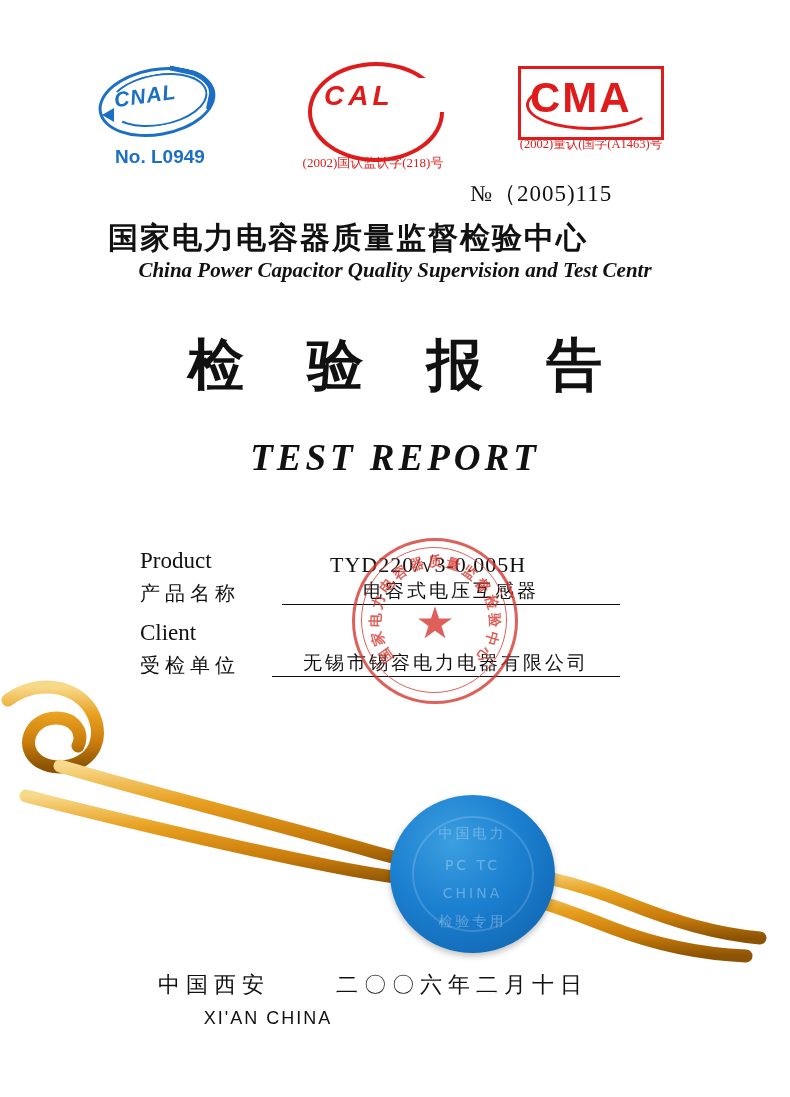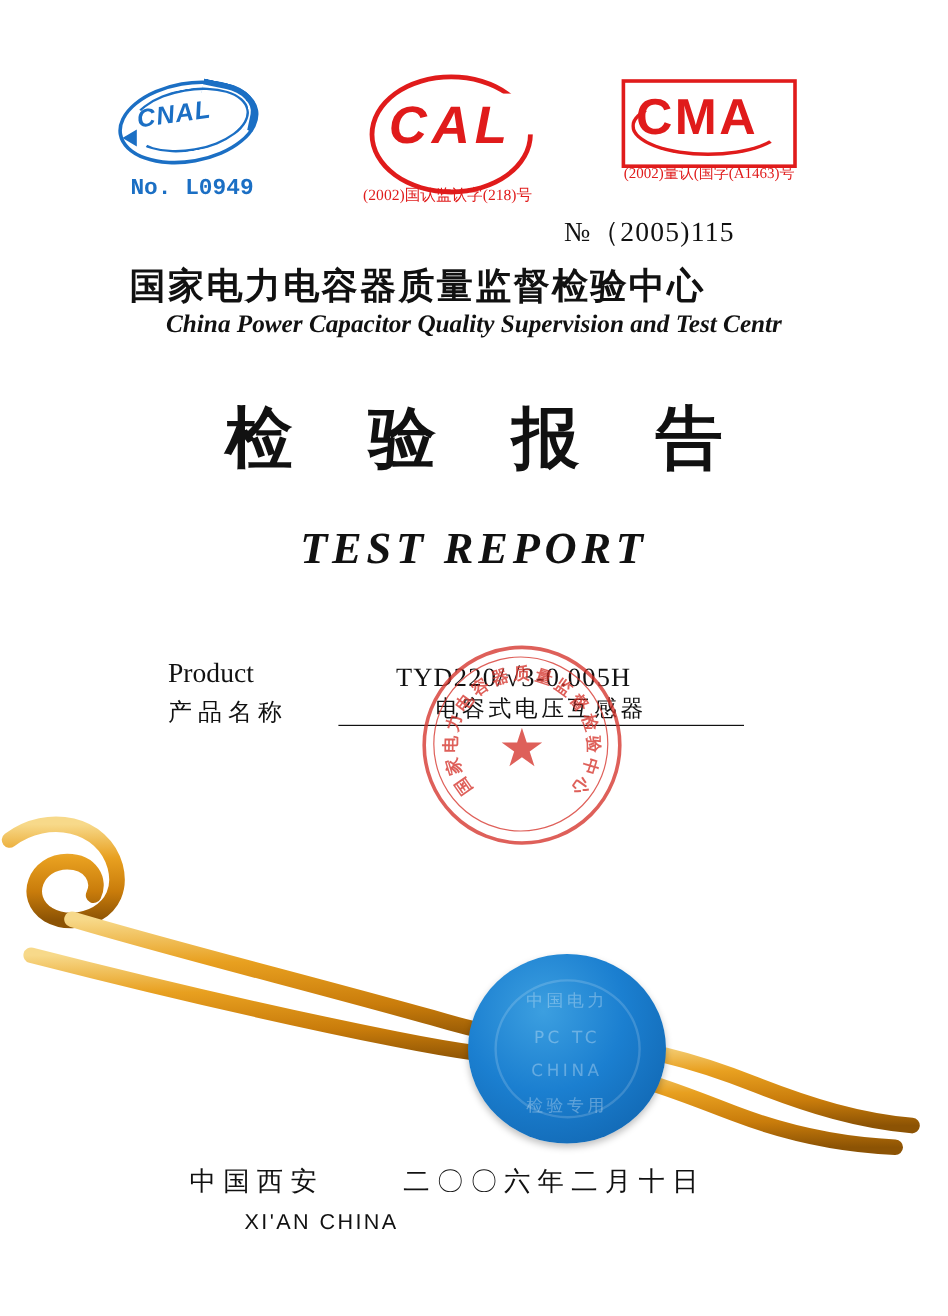--- a/index.html
+++ b/index.html
@@ -86,21 +86,21 @@
     border-bottom: 7px solid transparent;
     border-right: 12px solid #1b6fc4;
   }
   .cnal-no {
     position: absolute;
     left: 4px;
     top: 82px;
     width: 128px;
     text-align: center;
     color: #1b6fc4;
-    font-family: Liberation Mono, monospace;
+    font-family: Liberation Sans, sans-serif;
     font-size: 19px;
     font-weight: bold;
   }
 
   
   .cal-wrap {
     position: absolute;
     left: 288px;
     top: 0px;
     width: 170px;
@@ -121,21 +121,21 @@
     top: 20px;
     width: 52px;
     height: 34px;
     background: #fff;
   }
   .cal-glyphs {
     position: absolute;
     left: 36px;
     top: 22px;
     font-family: "Liberation Sans", sans-serif;
-    font-size: 44px;
+    font-size: 28px;
     font-weight: bold;
     color: #e01b1b;
     letter-spacing: 4px;
     font-style: italic;
   }
   .cal-caption {
     position: absolute;
     left: -10px;
     top: 96px;
     width: 190px;
@@ -444,20 +444,25 @@
 <div class="title-en">TEST  REPORT</div>
 
 <div class="fields">
 
   <div class="field-row">
     <div class="field-label-en">Product</div>
     <div class="field-label-cn">产品名称</div>
     <div class="field-value v1">电容式电压互感器</div>
   </div>
 
+  <div class="field-row">
+    <div class="field-label-en">Client</div>
+    <div class="field-label-cn">受检单位</div>
+    <div class="field-value v2">无锡市锡容电力电器有限公司</div>
+  </div>
 
 
 </div>
 
 <div class="prod-code">TYD220/√3-0.005H</div>
 
 <div class="seal">
   <div class="seal-inner"></div>
   <div class="seal-text" id="seal-ring">
       <span style="transform: translate(-49.1491px, 34.4146px) rotate(-125deg) translate(-7px, -8px);">国</span>

